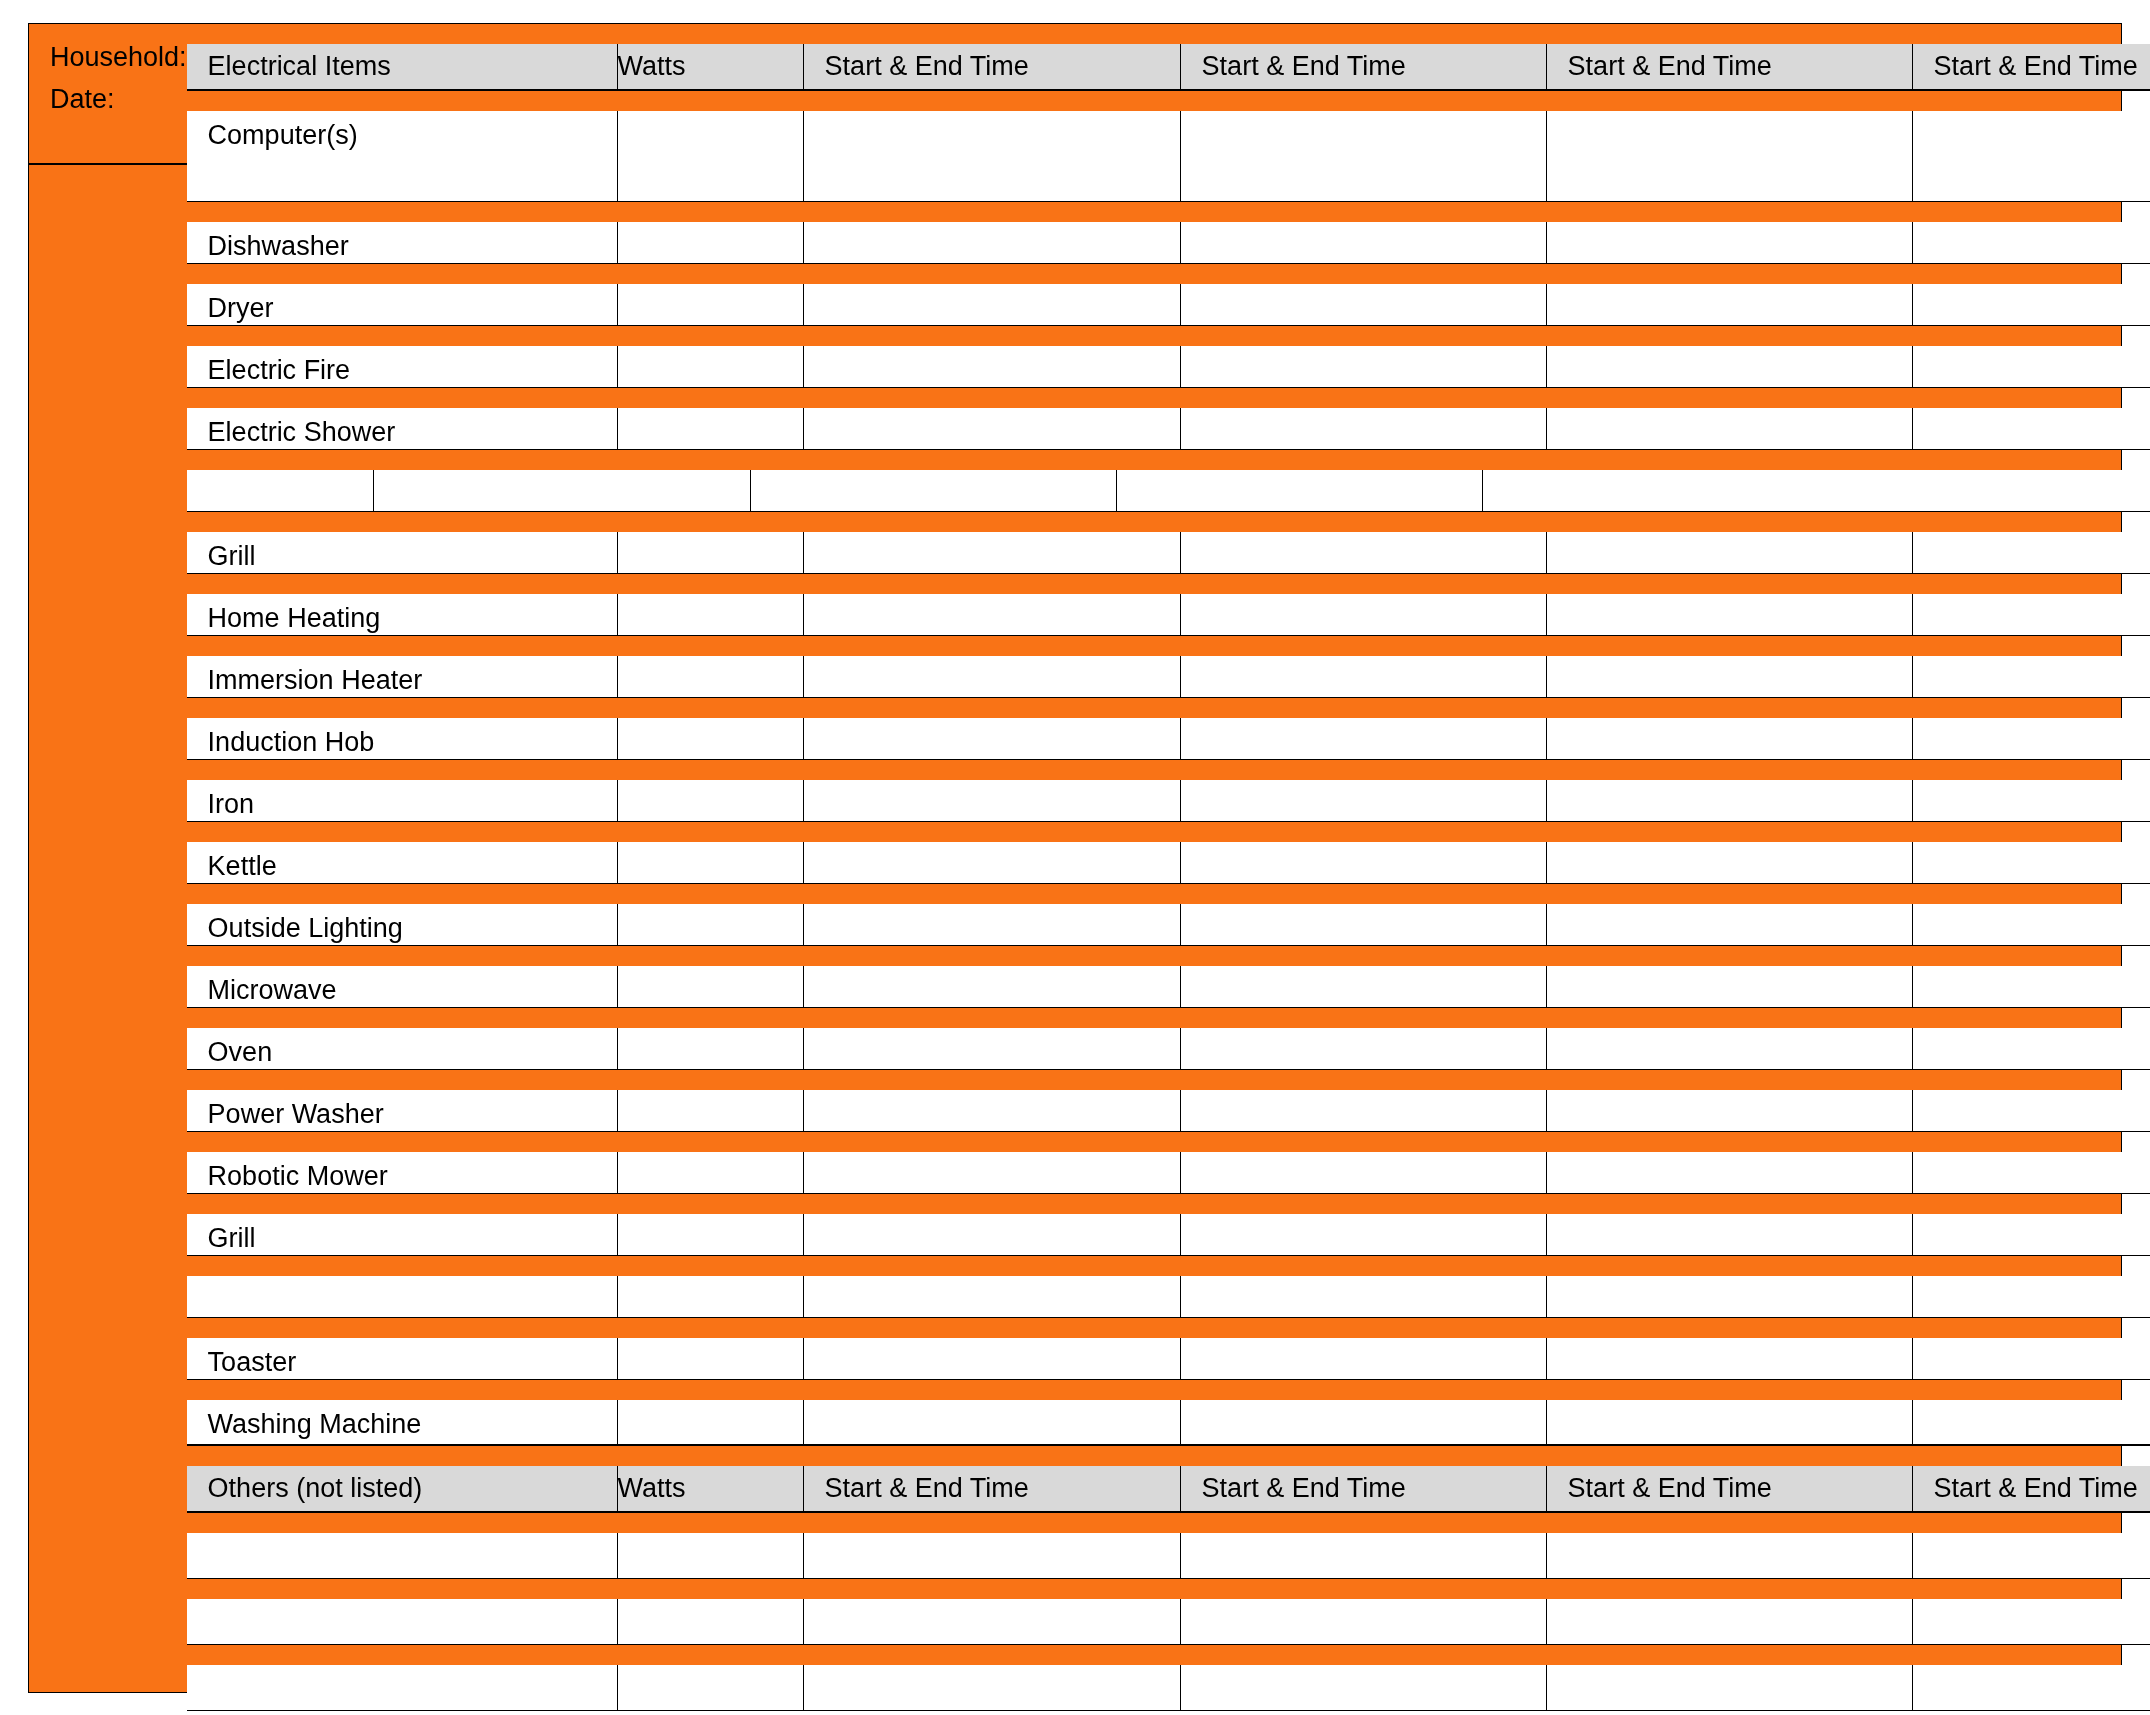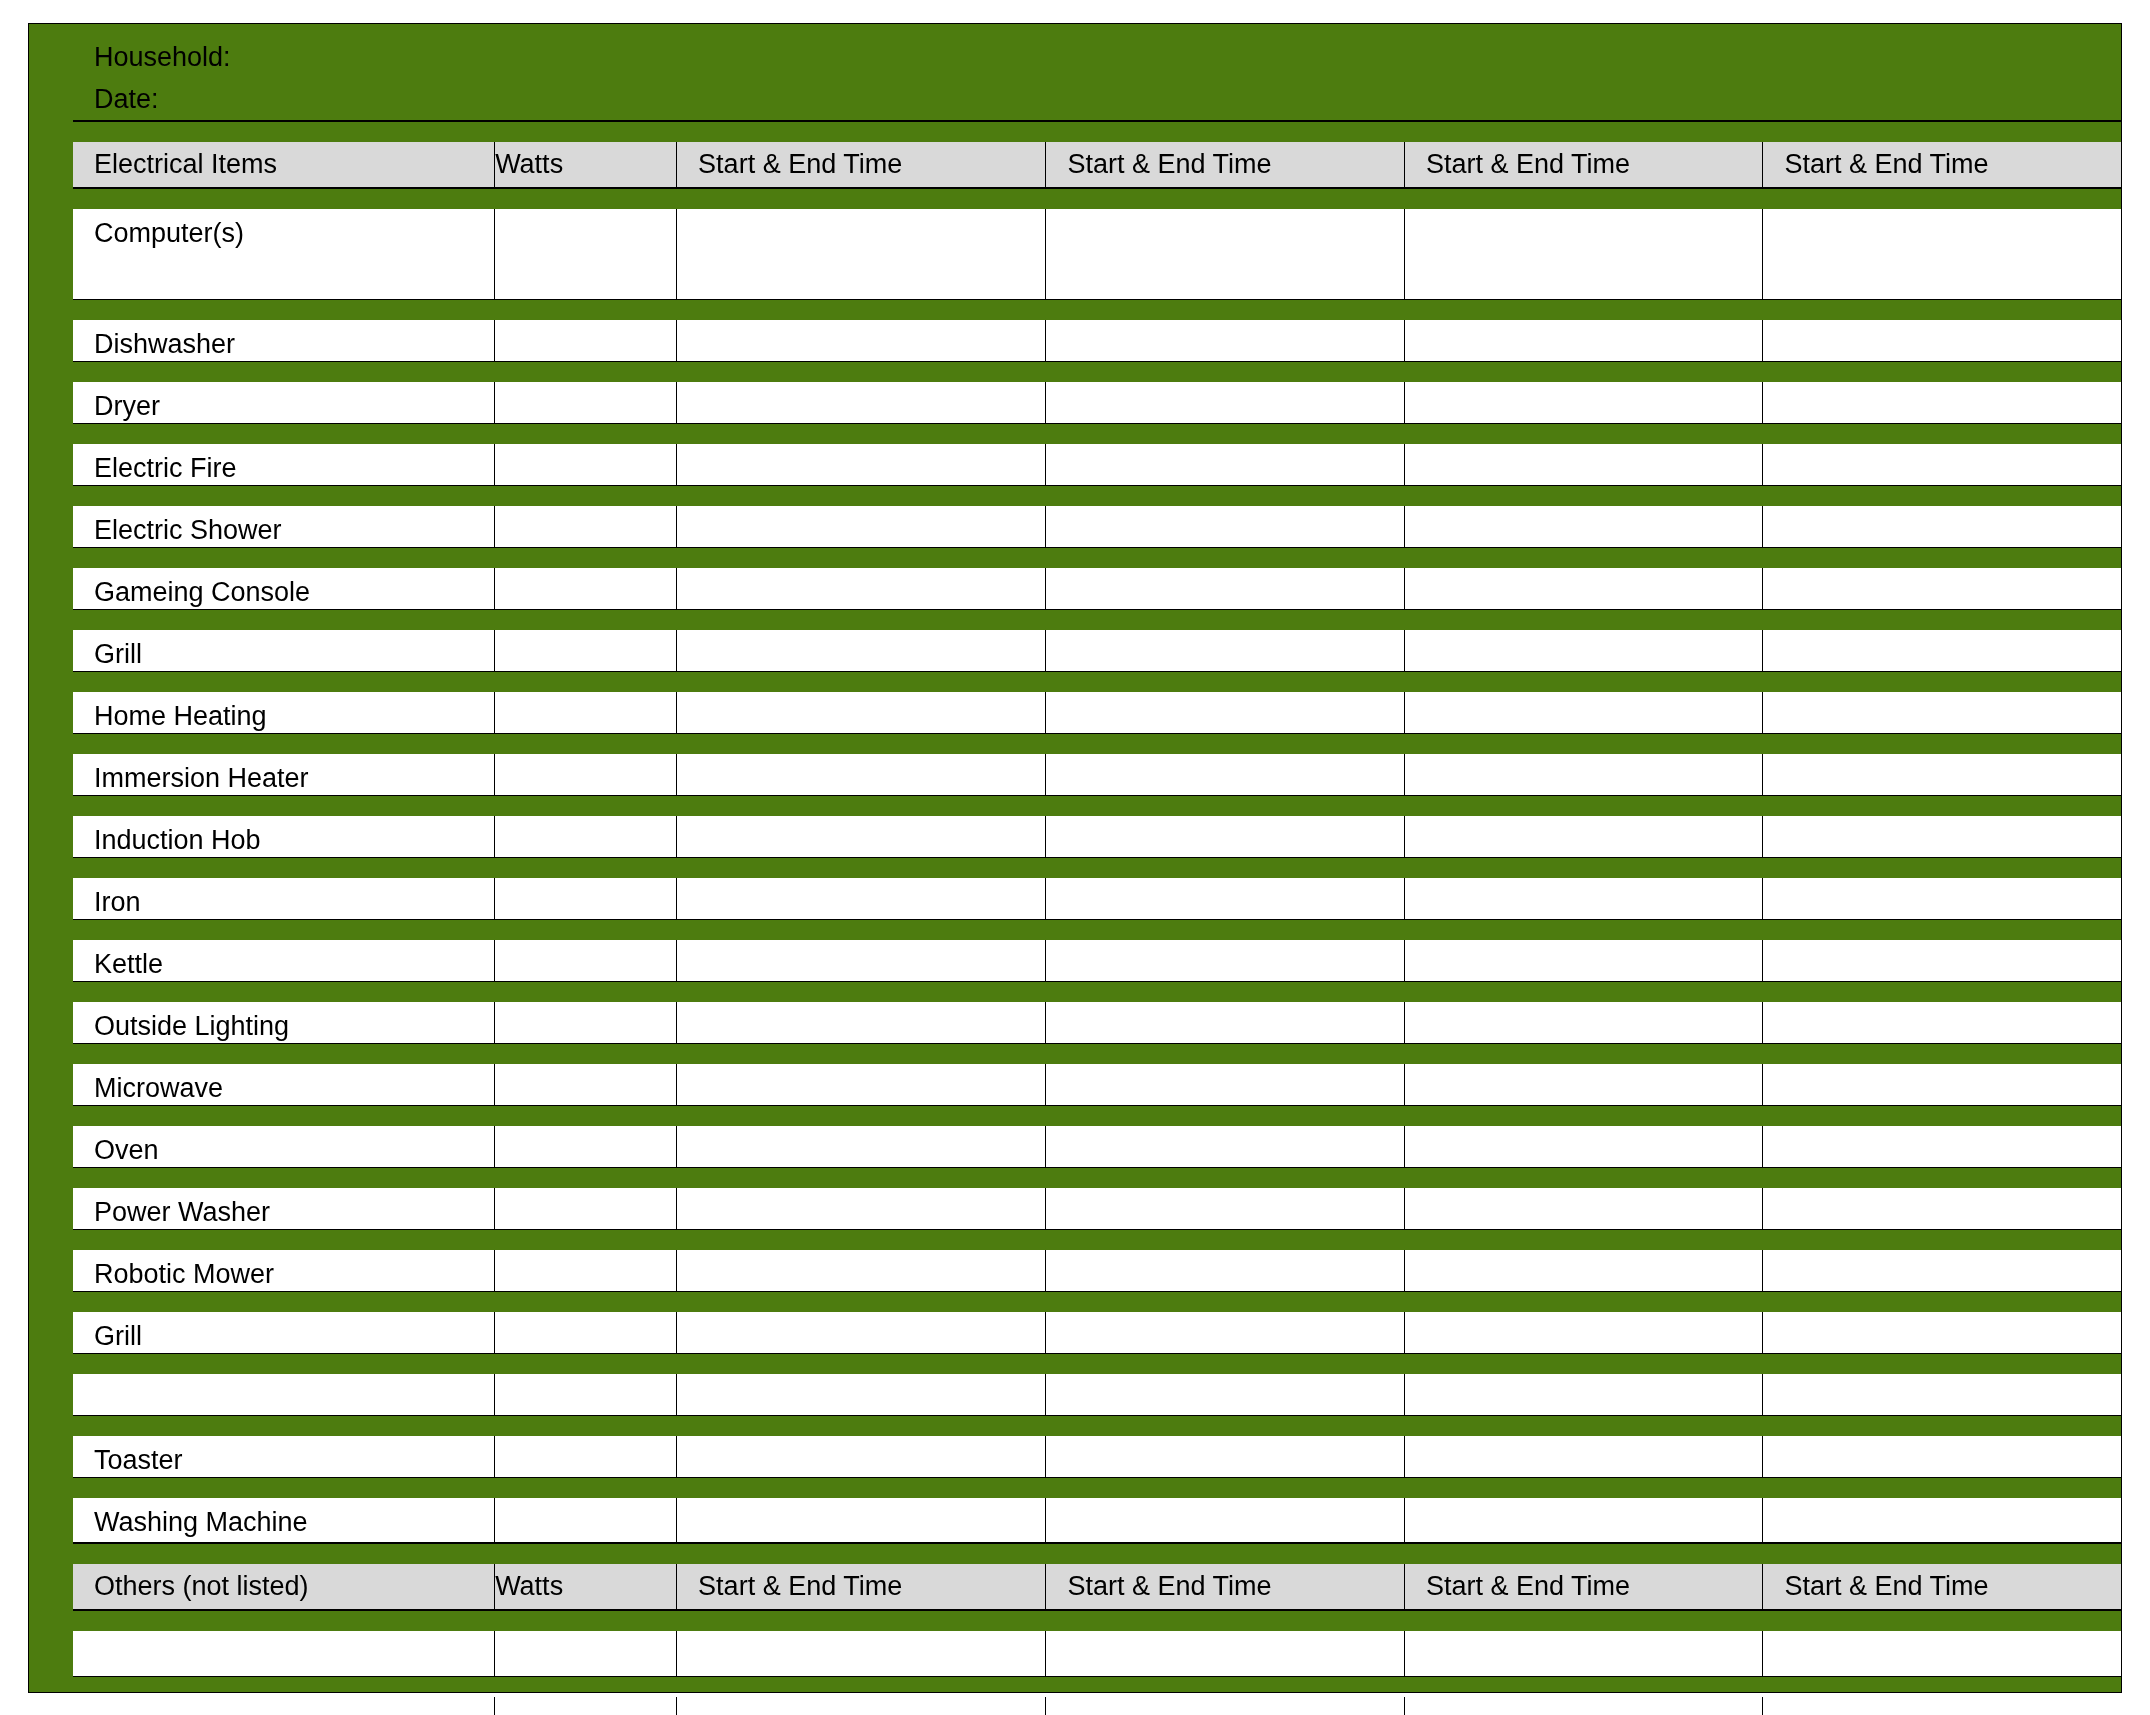--- a/index.html
+++ b/index.html
@@ -10,23 +10,22 @@
     color: #000000;
     position: relative;
   }
   .sheet {
     position: absolute;
     left: 28px; top: 22.5px;
     width: 2094px; height: 1670px;
     border: 1.9px solid #000;
     box-sizing: border-box;
     display: flex;
-    flex-direction: column;
-    background: #4d7c0f;
-    padding-left: 44px;
+    flex-direction: row;
+    background: #f97316;
   }
   .household-box {
     height: 141px;
     box-sizing: border-box;
     border-bottom: 2.9px solid #000;
     padding: 12.4px 0 0 21px;
     font-size: 27px;
     line-height: 42px;
   }
   .row {
@@ -115,21 +114,20 @@
       </div>
       <div class="row item-row">
         <div class="cell c-item">Electric Shower</div>
         <div class="cell c-watts"></div>
         <div class="cell c-time t1"></div>
         <div class="cell c-time t2"></div>
         <div class="cell c-time t3"></div>
         <div class="cell c-time t4"></div>
       </div>
       <div class="row item-row">
-        <div class="cell c-item">Gameing Console</div>
         <div class="cell c-watts"></div>
         <div class="cell c-time t1"></div>
         <div class="cell c-time t2"></div>
         <div class="cell c-time t3"></div>
         <div class="cell c-time t4"></div>
       </div>
       <div class="row item-row">
         <div class="cell c-item">Grill</div>
         <div class="cell c-watts"></div>
         <div class="cell c-time t1"></div>

